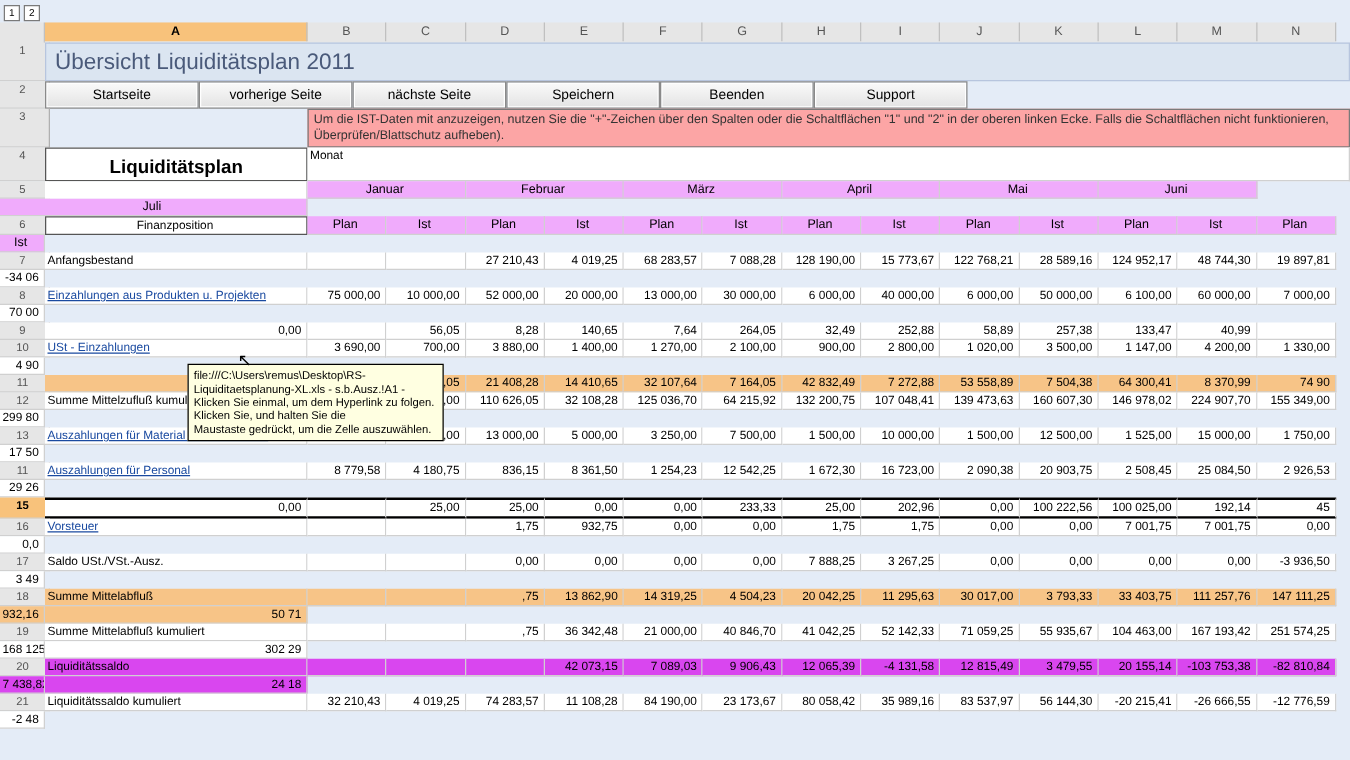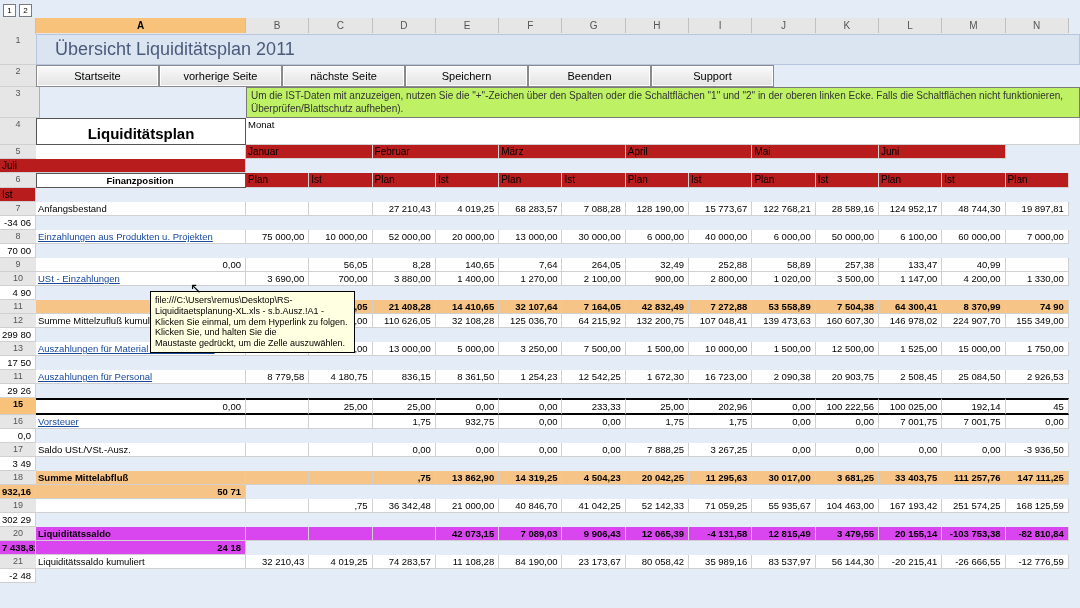--- a/index.html
+++ b/index.html
@@ -9,34 +9,34 @@
 .outline div{width:11px;height:11px;border:1px solid #7a7a7a;background:#fff;font-size:8px;text-align:center;line-height:11px;cursor:pointer;}
 
 .colheads{position:absolute;left:0;top:18px;display:grid;grid-template-columns:36px 210px repeat(13,63.3px);background:#e6e6e6;border-bottom:1px solid #969696;}
 .colheads div{border-right:1px solid #c0c0c0;text-align:center;font-size:10px;color:#555;padding:2px 0;}
 .colheads .sel{background:#f8c27b;color:#000;font-weight:bold;}
 .rownum{width:36px;text-align:center;border-right:1px solid #b0b0b0;border-bottom:1px solid #d0d0d0;background:#e6e6e6;color:#555;font-size:9px;padding:1px 3px 1px 0;}
 .rownum.sel{background:#f8c27b;color:#000;font-weight:bold;}
 
 .sheet{position:absolute;left:0;top:34px;width:1080px;}
 .title-row{display:grid;grid-template-columns:36px 1044px;}
-.title-cell{background:#dbe5f1;border:1px solid #b7c5de;font-size:18px;color:#4a5a7a;padding:4px 18px;font-weight:normal;}
+.title-cell{background:#dbe5f1;border:1px solid #b7c5de;font-size:18px;color:#4a5a7a;padding:4px 7px;font-weight:normal;}
 
 .btnrow{display:grid;grid-template-columns:36px repeat(6,123px) 306px;align-items:stretch;}
 .xbtn{background:linear-gradient(#fafafa,#e3e3e3);border:1px solid #8a8a8a;text-align:center;font-size:11px;padding:4px 0;cursor:pointer;box-shadow:inset 0 0 0 1px #fff;}
 
 .inforow{display:grid;grid-template-columns:36px 210px 834px;}
-.infobox{background:#bef264;border:1px solid #7a7a7a;font-size:10px;color:#333;padding:2px 4px;line-height:1.25;}
+.infobox{background:#fca5a5;border:1px solid #7a7a7a;font-size:10px;color:#333;padding:2px 4px;line-height:1.25;}
 
 .gr{display:grid;grid-template-columns:36px 210px repeat(13,63.3px);}
 .cell{border-right:1px solid #d0d0d0;border-bottom:1px solid #d0d0d0;padding:1px 4px 1px 2px;text-align:right;font-size:9.5px;overflow:hidden;white-space:nowrap;background:#fff;}
 .cell.label{text-align:left;}
 .cell.ctr{text-align:center;}
-.subhdr{background:#b91c1c;font-size:10px;text-align:left;font-weight:normal;}
-.bold{font-weight:bold;}
+.subhdr{background:#f0abfc;font-size:10px;text-align:center;font-weight:normal;}
+.bold{font-weight:normal;}
 .link{color:#1a4aa0;text-decoration:underline;cursor:pointer;}
 .orange{background:#f7c487;}
 .orangeD{background:#d946ef;}
 .selRow .cell{border-top:2px solid #000;border-bottom:2px solid #000;}
 .bigbox{border:1px solid #555;}
 
 .tip{position:absolute;left:150px;top:291px;width:195px;background:#ffffe1;border:1px solid #000;font-size:9px;padding:3px 4px;line-height:1.2;z-index:50;}
 .cursor{position:absolute;left:190px;top:280px;font-size:14px;z-index:60;}
 </style>
 </head>
@@ -320,29 +320,30 @@
         <div class="cell label bold orange">Summe Mittelabfluß</div>
         <div class="cell bold orange"></div>
         <div class="cell bold orange"></div>
         <div class="cell bold orange">,75</div>
         <div class="cell bold orange">13 862,90</div>
         <div class="cell bold orange">14 319,25</div>
         <div class="cell bold orange">4 504,23</div>
         <div class="cell bold orange">20 042,25</div>
         <div class="cell bold orange">11 295,63</div>
         <div class="cell bold orange">30 017,00</div>
-        <div class="cell bold orange">3 681,25</div>
+        <div class="cell bold orange">3 793,33</div>
         <div class="cell bold orange">33 403,75</div>
         <div class="cell bold orange">111 257,76</div>
         <div class="cell bold orange">147 111,25</div>
         <div class="cell bold orange">932,16</div>
         <div class="cell bold orange">50 71</div>
       </div>
       <div class="gr">
         <div class="rownum">19</div>
+        <div class="cell label">Summe Mittelabfluß kumuliert</div>
         <div class="cell"></div>
         <div class="cell"></div>
         <div class="cell">,75</div>
         <div class="cell">36 342,48</div>
         <div class="cell">21 000,00</div>
         <div class="cell">40 846,70</div>
         <div class="cell">41 042,25</div>
         <div class="cell">52 142,33</div>
         <div class="cell">71 059,25</div>
         <div class="cell">55 935,67</div>

